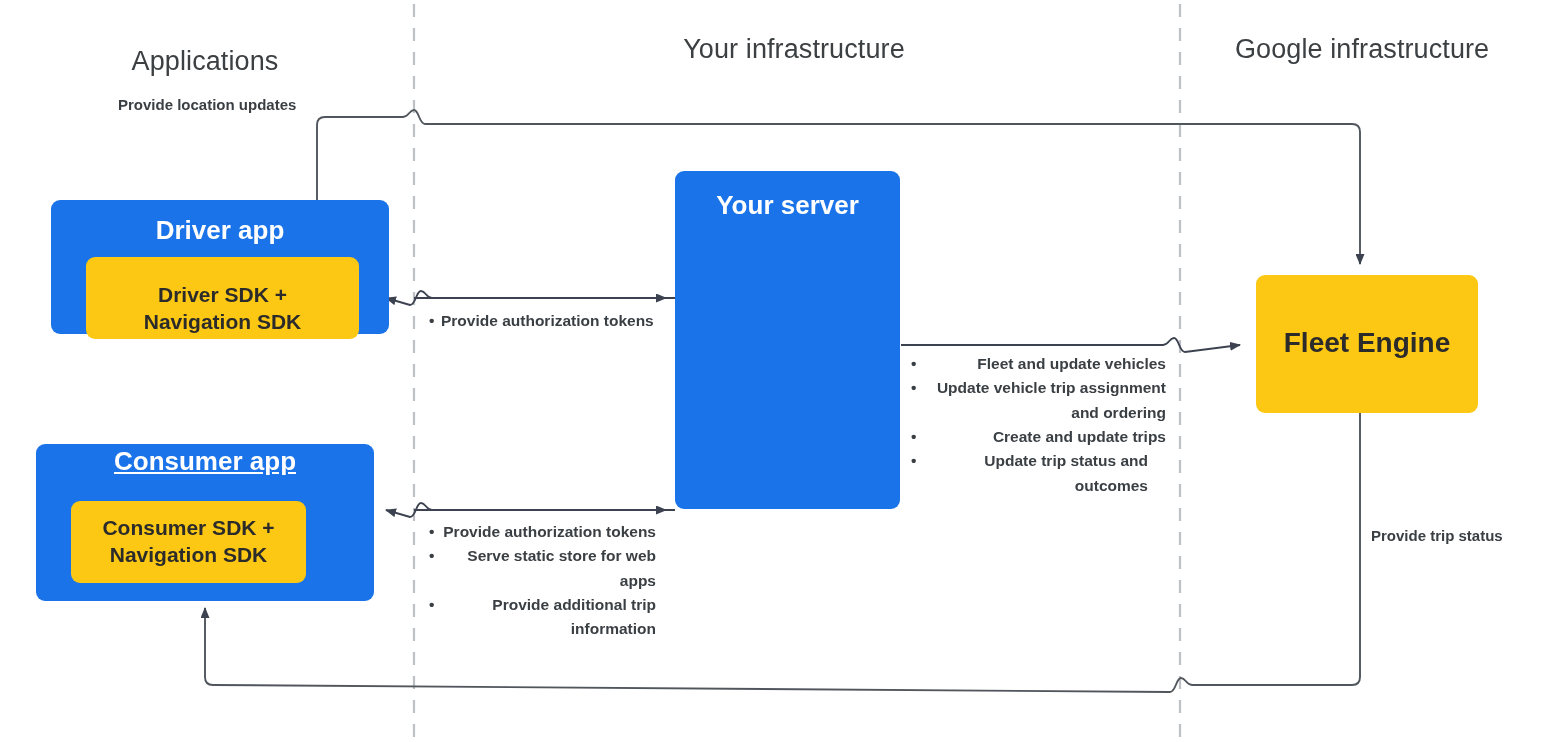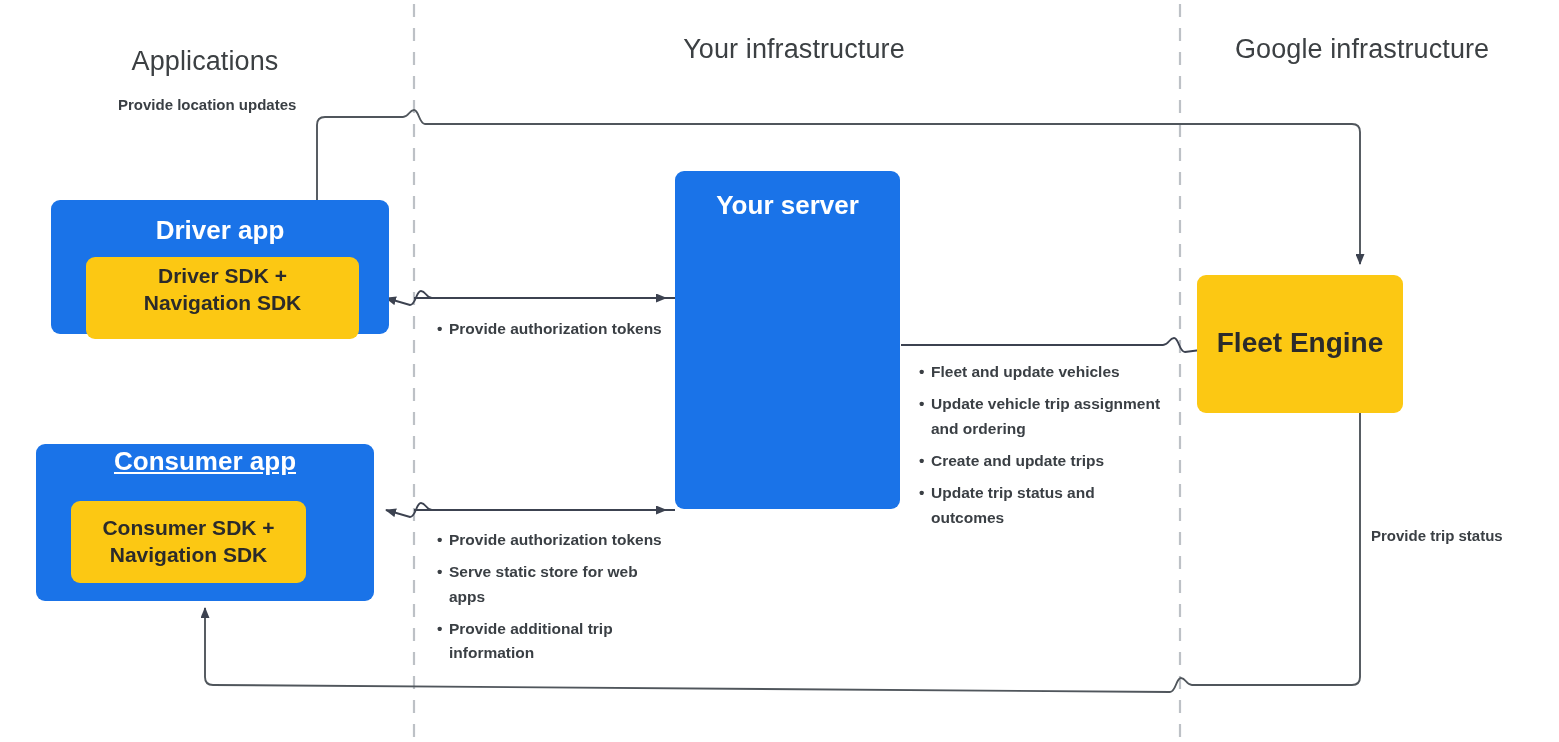--- a/index.html
+++ b/index.html
@@ -65,21 +65,22 @@
     font-family:"Liberation Sans",sans-serif;
     font-weight:700;
     font-size:15.5px;
     color:#3a3f44;
     line-height:1.57;
   }
   .bullets ul{margin:0;padding:0;list-style:none;}
   .bullets li{
     position:relative;
     padding-left:12px;
-    margin:8px;
+    margin:0;
+    text-align:right;
   }
   .bullets li:before{
     content:"\2022";
     position:absolute;
     left:0;
     top:0;
   }
   .bullets li.wrap{max-width:215px;}
 </style>
 </head>
@@ -125,42 +126,42 @@
              L213,685 Q205,685 205,677 L205,608"></path>
   </svg>
 
   <div class="col-header" style="left:80px; top:46px; width:250px;">Applications</div>
   <div class="col-header" style="left:1235px; top:34px; width:250px;">Google infrastructure</div>
   <div class="col-header" style="left:669px; top:34px; width:250px;">Your infrastructure</div>
 
   <div class="node node-blue" style="left:36px; top:200px; width:338px; height:134px;margin-left:15px;">
     <div class="node-title" style="position:absolute; left:0; top:15px; width:100%;">Driver app</div>
     <div class="node node-yellow" style="left:35px; top:57px; width:273px; height:82px;">
-      <div class="inner-title" style="position:absolute; left:0; top:6px; width:100%;">
+      <div class="inner-title" style="position:absolute; left:0; top:25px; width:100%;">
         <div>Driver SDK +</div>
         <div>Navigation SDK</div>
       </div>
     </div>
   </div>
 
   <div class="node node-blue" style="left:36px; top:444px; width:338px; height:157px;">
     <div class="node-title" style="position:absolute; left:0; top:2px; width:100%;text-decoration:underline;">Consumer app</div>
     <div class="node node-yellow" style="left:35px; top:57px; width:235px; height:82px;">
       <div class="inner-title" style="position:absolute; left:0; top:14px; width:100%;">
         <div>Consumer SDK +</div>
         <div>Navigation SDK</div>
       </div>
     </div>
   </div>
 
   <div class="node node-blue" style="left:675px; top:171px; width:225px; height:338px;">
     <div class="node-title" style="position:absolute; left:0; top:19px; width:100%;">Your server</div>
   </div>
 
-  <div class="node node-yellow" style="left:1197px; top:275px; width:206px; height:138px;">
+  <div class="node node-yellow" style="left:1256px; top:275px; width:222px; height:138px;">
     <div class="fleet-title" style="position:absolute; left:0; top:52px; width:100%;">Fleet Engine</div>
   </div>
 
   <div class="edge-label" style="left:118px; top:96px;">Provide location updates</div>
 
   <div class="edge-label" style="left:1371px; top:527px;">Provide trip status</div>
 
   <div class="bullets" style="left:429px; top:309px;">
     <ul>
       <li class="wrap">Provide authorization tokens</li>

